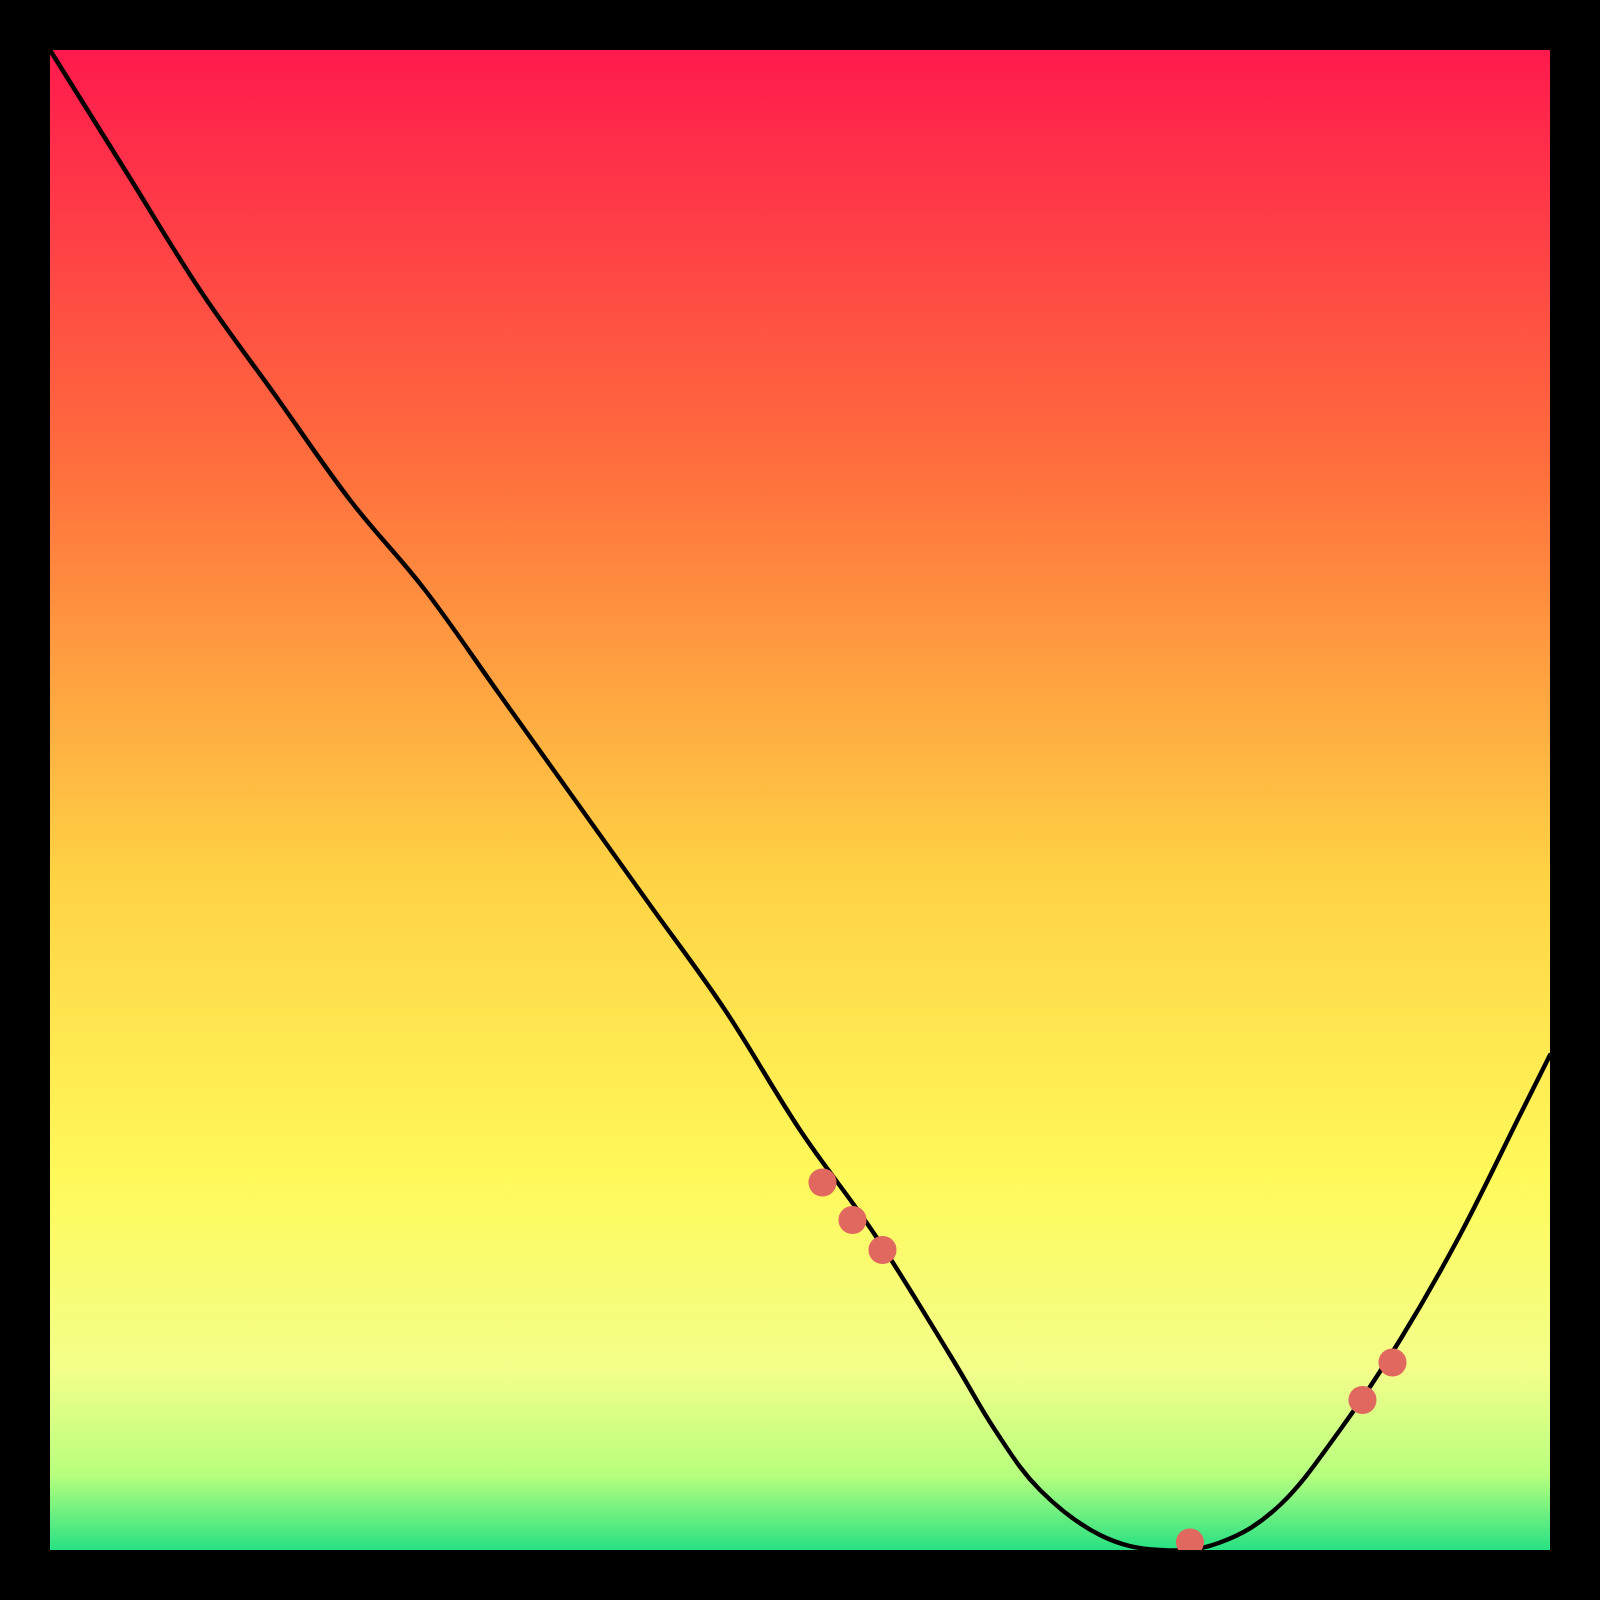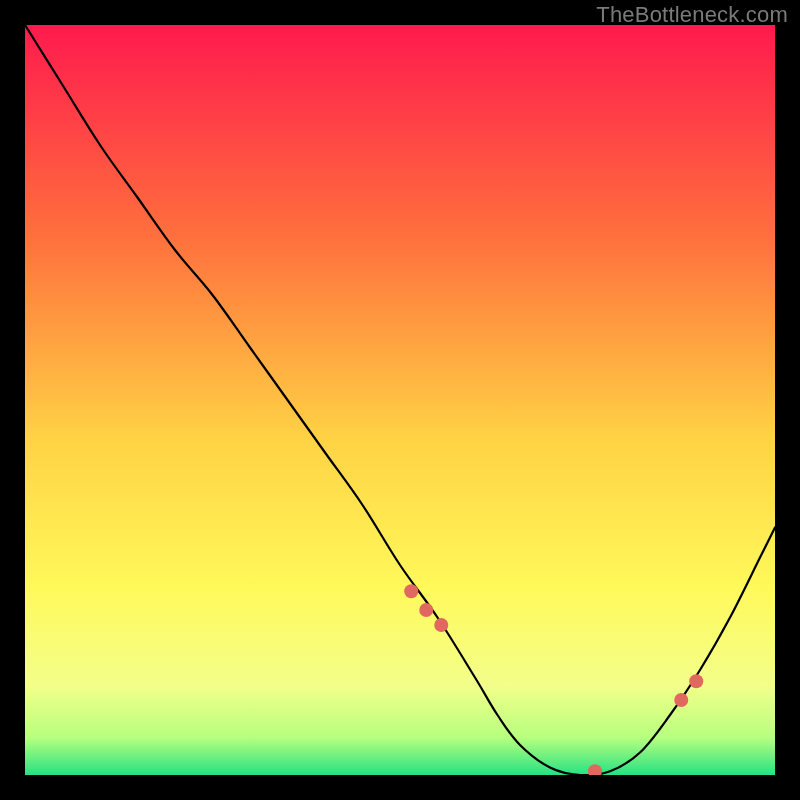--- a/index.html
+++ b/index.html
@@ -45,21 +45,20 @@
   }
   .pill {
     fill: #e0685f;
     stroke: none;
   }
 </style>
 </head>
 <body>
 
 <div class="wrap">
-  <div class="watermark">TheBottleneck.com</div>
 
   <svg class="plot" viewBox="0 0 750 750" preserveAspectRatio="none">
     <defs>
       <linearGradient id="bg-grad" x1="0" y1="0" x2="0" y2="1">
         <stop offset="0%" stop-color="#ff1a4d"></stop>
         <stop offset="28%" stop-color="#ff6f3d"></stop>
         <stop offset="55%" stop-color="#ffd244"></stop>
         <stop offset="75%" stop-color="#fff95a"></stop>
         <stop offset="88%" stop-color="#f3ff8a"></stop>
         <stop offset="95%" stop-color="#b7ff7e"></stop>

